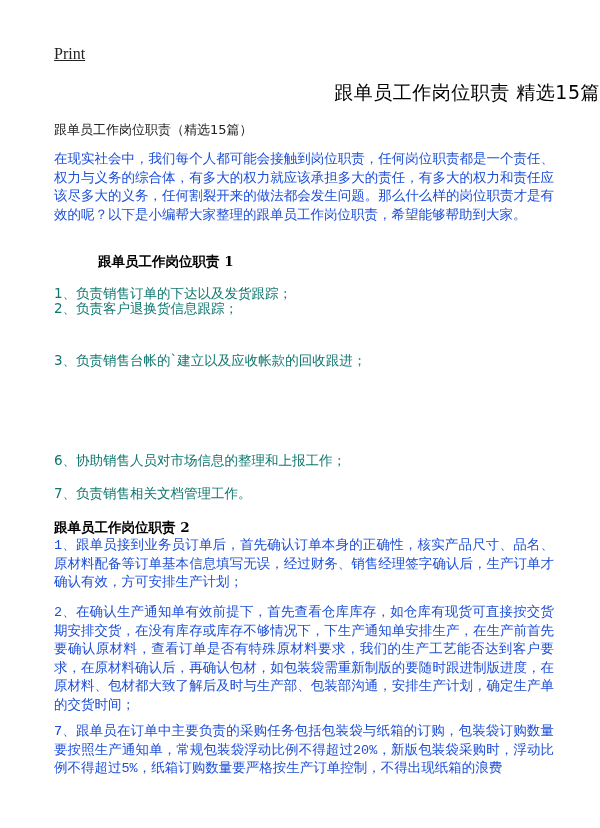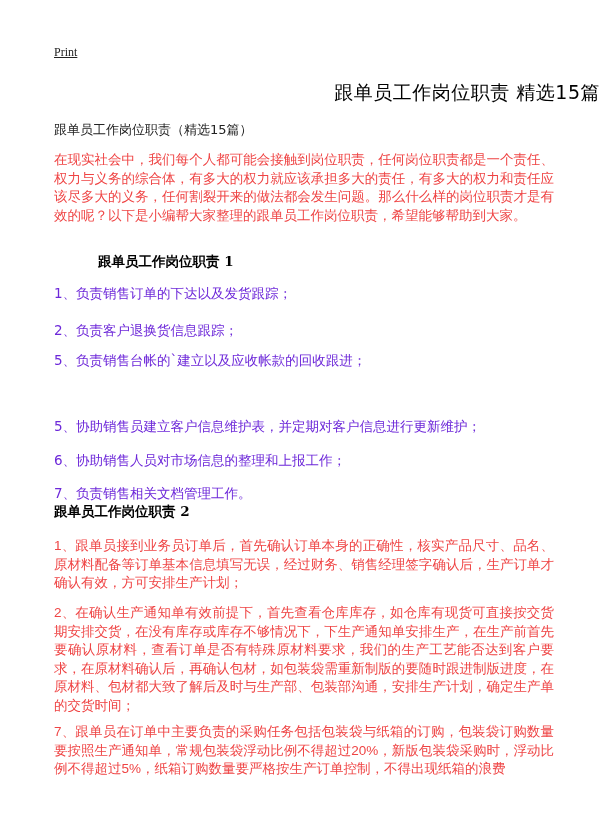--- a/index.html
+++ b/index.html
@@ -1,39 +1,38 @@
 <!DOCTYPE html>
 <html><head>
   <meta charset="utf-8">
   <style>
     html, body { margin: 0; padding: 0; background: #ffffff; }
     body { width: 600px; height: 828px; overflow: hidden; position: relative; color: #111; }
     .page { position: absolute; left: 0; top: 0; width: 600px; height: 828px; }
-    .print { position: absolute; left: 54px; top: 45px; font-family: "Liberation Serif", serif; font-size: 12px; color: #222; text-decoration: underline; }
+    .print { position: absolute; left: 54px; top: 45px; font-family: "Liberation Serif", serif; font-size: 16px; color: #222; text-decoration: underline; }
     .title { position: absolute; left: 0; width: 600px; top: 80px; text-align: right; font-family: "DejaVu Sans", sans-serif; font-size: 19px; color: #000; letter-spacing: 0.5px; }
     .subtitle { position: absolute; left: 54px; top: 121px; font-family: "DejaVu Sans", sans-serif; font-size: 13px; color: #222; }
-    .para { position: absolute; left: 54px; width: 500px; font-family: Liberation Sans, sans-serif; font-size: 13.5px; line-height: 18.6px; color: #ef4444; text-align: justify; }
+    .para { position: absolute; left: 54px; width: 500px; font-family: Liberation Mono, monospace; font-size: 13.5px; line-height: 18.6px; color: #1d4ed8; text-align: justify; }
     .heading { position: absolute; left: 54px; font-family: "DejaVu Serif", serif; font-weight: bold; font-size: 13.5px; color: #000; }
-    .item { position: absolute; left: 54px; font-family: "DejaVu Sans", sans-serif; font-size: 13.5px; color: #6d28d9; }
+    .item { position: absolute; left: 54px; font-family: "DejaVu Sans", sans-serif; font-size: 13.5px; color: #0f766e; }
   </style>
 </head>
 <body>
 
 <div class="page">
   <div class="print">Print</div>
   <div class="title">跟单员工作岗位职责 精选15篇</div>
   <div class="subtitle">跟单员工作岗位职责（精选15篇）</div>
 
   <div class="para" style="top:151px;">在现实社会中，我们每个人都可能会接触到岗位职责，任何岗位职责都是一个责任、权力与义务的综合体，有多大的权力就应该承担多大的责任，有多大的权力和责任应该尽多大的义务，任何割裂开来的做法都会发生问题。那么什么样的岗位职责才是有效的呢？以下是小编帮大家整理的跟单员工作岗位职责，希望能够帮助到大家。</div>
 
   <div class="heading" style="top:253px;padding-left:44px;">跟单员工作岗位职责 1</div>
   <div class="item" style="top:285px;">1、负责销售订单的下达以及发货跟踪；</div>
-  <div class="item" style="top:322px;">2、负责客户退换货信息跟踪；</div>
-  <div class="item" style="top:352px;">5、负责销售台帐的`建立以及应收帐款的回收跟进；</div>
-  <div class="item" style="top:418px;">5、协助销售员建立客户信息维护表，并定期对客户信息进行更新维护；</div>
+  <div class="item" style="top:300px;">2、负责客户退换货信息跟踪；</div>
+  <div class="item" style="top:352px;">3、负责销售台帐的`建立以及应收帐款的回收跟进；</div>
   <div class="item" style="top:452px;">6、协助销售人员对市场信息的整理和上报工作；</div>
   <div class="item" style="top:485px;">7、负责销售相关文档管理工作。</div>
 
-  <div class="heading" style="top:503px; ">跟单员工作岗位职责 2</div>
+  <div class="heading" style="top:503px; margin-top:16px;">跟单员工作岗位职责 2</div>
   <div class="para" style="top:537px;">1、跟单员接到业务员订单后，首先确认订单本身的正确性，核实产品尺寸、品名、原材料配备等订单基本信息填写无误，经过财务、销售经理签字确认后，生产订单才确认有效，方可安排生产计划；</div>
   <div class="para" style="top:604px;">2、在确认生产通知单有效前提下，首先查看仓库库存，如仓库有现货可直接按交货期安排交货，在没有库存或库存不够情况下，下生产通知单安排生产，在生产前首先要确认原材料，查看订单是否有特殊原材料要求，我们的生产工艺能否达到客户要求，在原材料确认后，再确认包材，如包装袋需重新制版的要随时跟进制版进度，在原材料、包材都大致了解后及时与生产部、包装部沟通，安排生产计划，确定生产单的交货时间；</div>
   <div class="para" style="top:723px;">7、跟单员在订单中主要负责的采购任务包括包装袋与纸箱的订购，包装袋订购数量要按照生产通知单，常规包装袋浮动比例不得超过20%，新版包装袋采购时，浮动比例不得超过5%，纸箱订购数量要严格按生产订单控制，不得出现纸箱的浪费</div>
 </div>
 
 </body></html>

